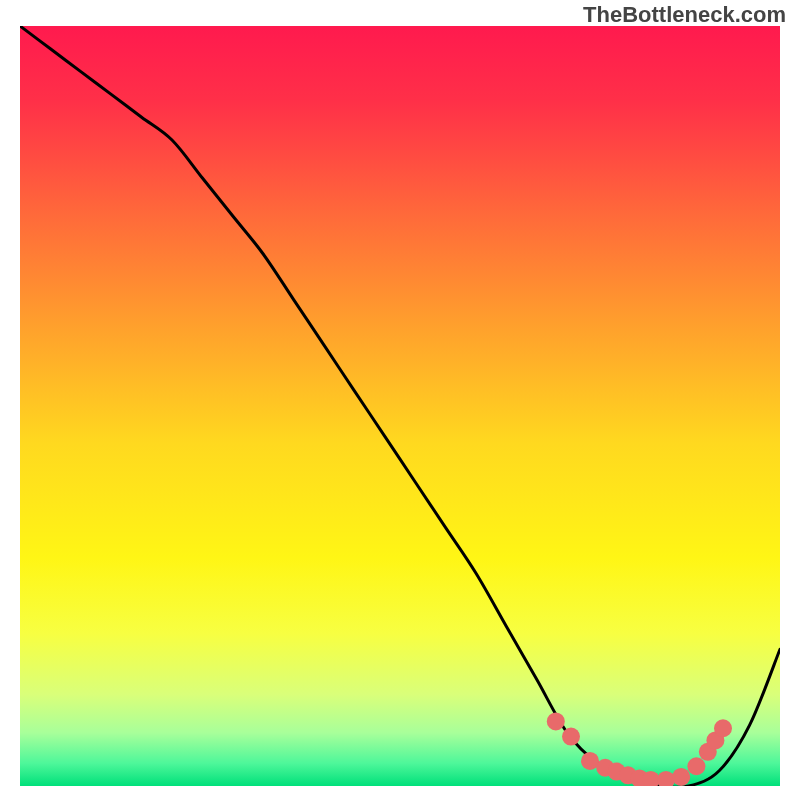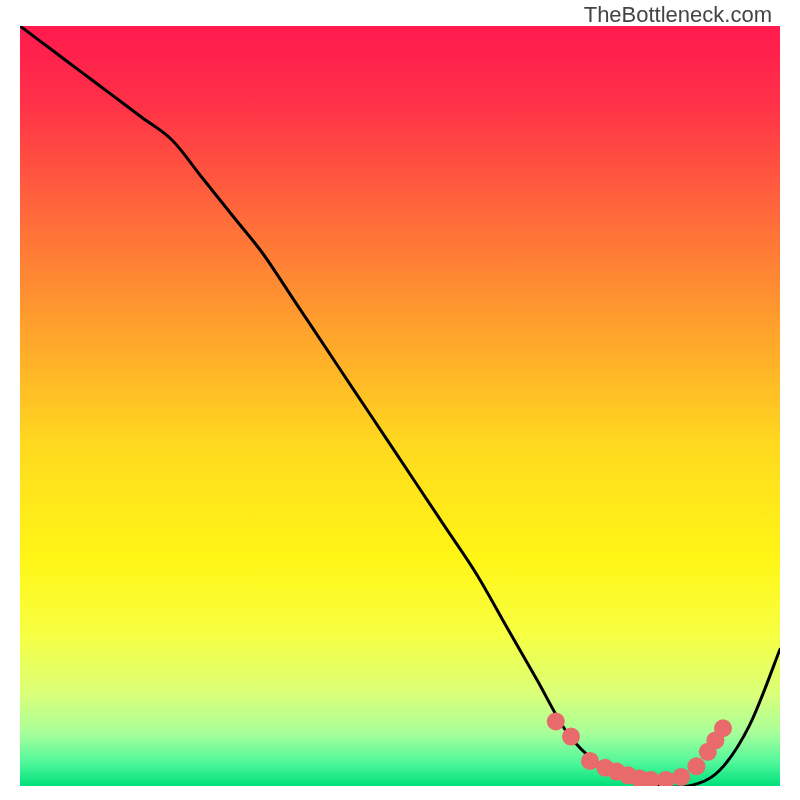--- a/index.html
+++ b/index.html
@@ -12,23 +12,23 @@
     font-family: Arial, Helvetica, sans-serif;
   }
   .chart-container {
     position: relative;
     width: 800px;
     height: 800px;
   }
   .watermark {
     position: absolute;
     top: 2px;
-    right: 28px;
+    right: 14px;
     font-size: 22px;
-    font-weight: 400;
+    font-weight: 700;
     color: #444;
     z-index: 10;
   }
   .plot-area {
     position: absolute;
     left: 20px;
     top: 26px;
     width: 760px;
     height: 760px;
   }

